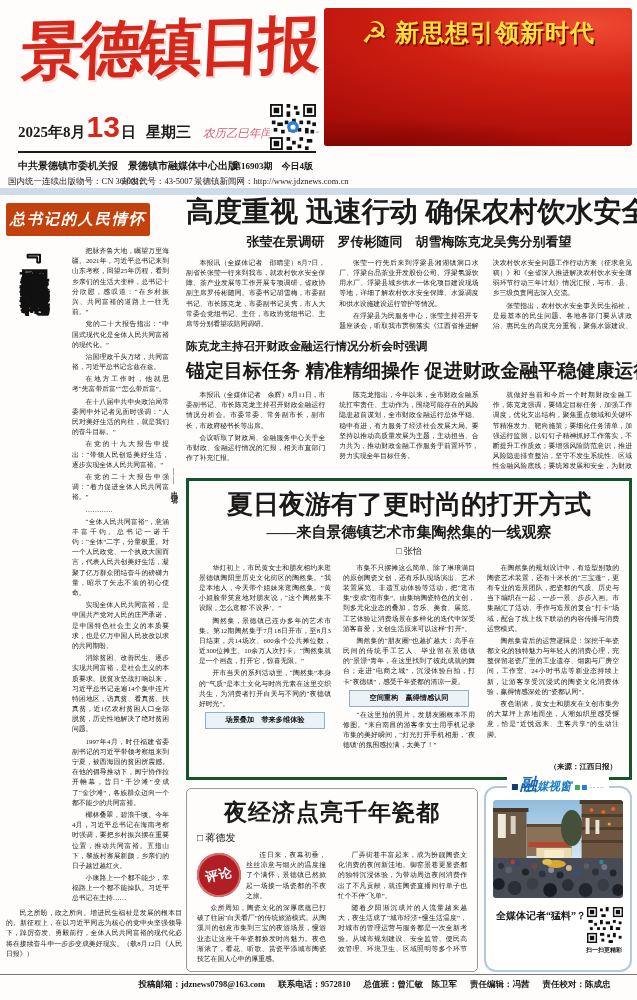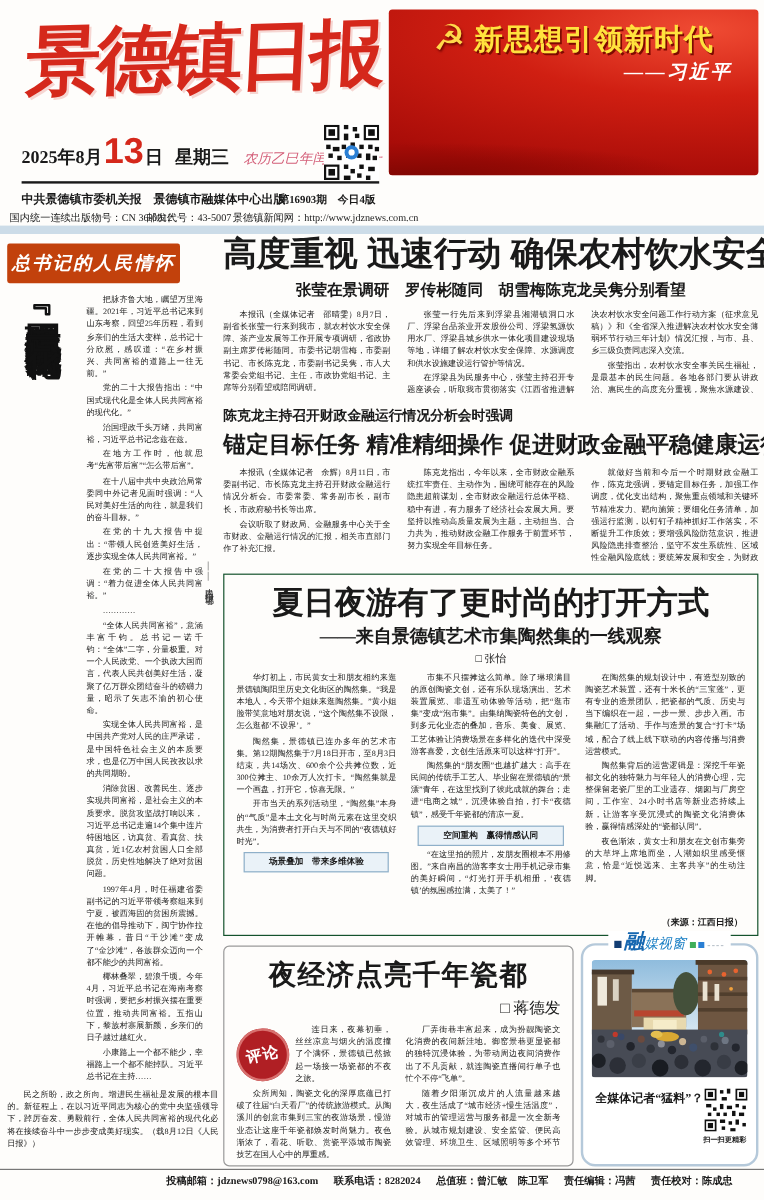--- a/index.html
+++ b/index.html
@@ -59,50 +59,50 @@
   .art1-sub{font-size:13px;font-weight:bold;text-align:center;margin-top:5px;}
   .body-cols{margin-top:7px;column-gap:14px;font-size:6.8px;line-height:1.5;text-align:justify;overflow:hidden;}
   .art1-body{column-count:3;height:78px;}
 
   .art2{left:186px;top:339px;width:446px;}
   .kicker{font-size:11.5px;font-weight:bold;}
   .art2-headline{font-size:19px;font-weight:900;font-family:"Liberation Sans",sans-serif;
     text-align:center;margin-top:4px;white-space:nowrap;}
   .art2-body{column-count:3;height:86px;margin-top:6px;}
 
-  .feature{left:186px;top:478px;width:446px;height:302px;border:1px solid #14532d;
+  .feature{left:186px;top:478px;width:446px;height:302px;border:3px solid #14532d;
     box-sizing:border-box;padding:9px 10px 6px 10px;}
   .feature-headline{font-size:26px;font-weight:900;font-family:"Liberation Sans",sans-serif;
     text-align:center;line-height:1.1;}
   .feature-sub{font-size:15px;font-weight:bold;text-align:center;margin-top:4px;}
   .feature-byline{font-size:9px;text-align:center;margin-top:3px;}
   .feature-body{column-count:3;height:198px;margin-top:5px;column-gap:12px;}
   .col-subhead{border:1px solid #8fb0c9;background:#eaf2f8;font-weight:bold;text-align:center;
     font-size:7.2px;padding:2px 0;margin:3px 6px;break-inside:avoid;}
   .feature-source{position:absolute;right:12px;bottom:5px;font-size:7.5px;font-weight:bold;background:#fefdfb;padding-left:5px;}
 
   
   .commentary{left:186px;top:788px;width:292px;height:184px;border:1px solid #9a9a9a;border-radius:5px;
     box-sizing:border-box;padding:8px 10px 6px 10px;}
   .comm-headline{font-size:23px;font-weight:900;text-align:center;letter-spacing:1px;}
-  .comm-byline{font-size:13px;text-align:right;margin-top:3px;}
+  .comm-byline{font-size:10px;text-align:left;margin-top:3px;}
   .comm-body{column-count:2;height:122px;margin-top:5px;column-gap:12px;font-size:6.8px;line-height:1.5;
     text-align:justify;overflow:hidden;}
   .stamp{float:left;width:44px;height:44px;margin:3px 5px 2px 0;border-radius:50%;background:#b01f24;
     color:#fff;display:flex;align-items:center;justify-content:center;font-size:13px;font-weight:bold;
     transform:rotate(-12deg);box-shadow:inset 0 0 0 2px #d8716f;letter-spacing:1px;}
 
   
   .media-card{left:484px;top:786px;width:148px;height:186px;border:2px solid #b5c9da;border-radius:12px;
     box-sizing:border-box;background:#fff;}
   .media-logo{position:absolute;top:-12px;left:50%;transform:translateX(-50%);background:#fff;
     padding:0 5px;display:flex;align-items:baseline;white-space:nowrap;}
   .logo-sq{width:6px;height:6px;background:#123d73;display:inline-block;margin-right:2px;}
   .logo-big{color:#1667b0;font-size:17px;font-weight:900;font-style:italic;line-height:1;}
-  .logo-rest{color:#1a7fc4;font-size:11.5px;font-weight:400;font-style:italic;}
+  .logo-rest{color:#1a7fc4;font-size:11.5px;font-weight:700;font-style:italic;}
   .logo-deco1{width:5px;height:5px;background:#3fae5a;display:inline-block;margin-left:3px;}
   .logo-deco2{width:5px;height:5px;background:#2a7fd4;display:inline-block;margin-left:2px;}
   .logo-dash{color:#9aa7b2;font-size:8px;margin-left:3px;letter-spacing:1px;}
   .media-photo{position:absolute;left:7px;top:12px;width:130px;height:98px;border-radius:3px;overflow:hidden;}
   .media-caption{position:absolute;left:5px;top:120px;width:100px;font-size:10px;font-weight:bold;
     line-height:1.5;text-align:center;}
   .media-qr{position:absolute;right:7px;top:119px;width:36px;height:36px;}
   .media-qr-label{position:absolute;right:1px;top:158px;width:50px;font-size:6px;font-weight:bold;text-align:center;}
 
   
@@ -178,21 +178,20 @@
   <div class="abs cn-line">国内统一连续出版物号：CN 36-0012</div>
   <div class="abs post-line">邮发代号：43-5007</div>
   <div class="abs website">景德镇新闻网：http://www.jdznews.com.cn</div>
   <div class="abs blue-band"></div>
 
   <div class="abs banner">
     <div class="banner-titlerow">
       <span class="banner-emblem">☭</span>
       <span class="banner-title">新思想引领新时代</span>
     </div>
-    <div class="banner-sign">——习近平</div>
   </div>
 
   <div class="abs series-badge">总书记的人民情怀</div>
 
   <div class="abs left-flex">
     <div class="vert-headline">『中国式现代化是全体人民共同富裕的现代化』</div>
     <div class="left-body">
         <p class="para">把脉齐鲁大地，瞩望万里海疆。2021年，习近平总书记来到山东考察，回望25年历程，看到乡亲们的生活大变样，总书记十分欣慰，感叹道：“在乡村振兴、共同富裕的道路上一往无前。”</p>
         <p class="para">党的二十大报告指出：“中国式现代化是全体人民共同富裕的现代化。”</p>
         <p class="para">治国理政千头万绪，共同富裕，习近平总书记念兹在兹。</p>
@@ -378,19 +377,19 @@
             <rect x="2" y="20" width="3" height="3"></rect>
           </g>
       </svg>
     </div>
     <div class="media-qr-label">扫一扫更精彩</div>
   </div>
 
   <div class="abs footer-rule"></div>
   <div class="abs footer">
     <span>投稿邮箱：jdznews0798@163.com</span>
-    <span>联系电话：8282024</span>
+    <span>联系电话：9572810</span>
     <span>总值班：曾汇敏　陈卫军</span>
     <span>责任编辑：冯茜</span>
     <span>责任校对：陈成忠</span>
   </div>
 
 </div>
 
 </body></html>

